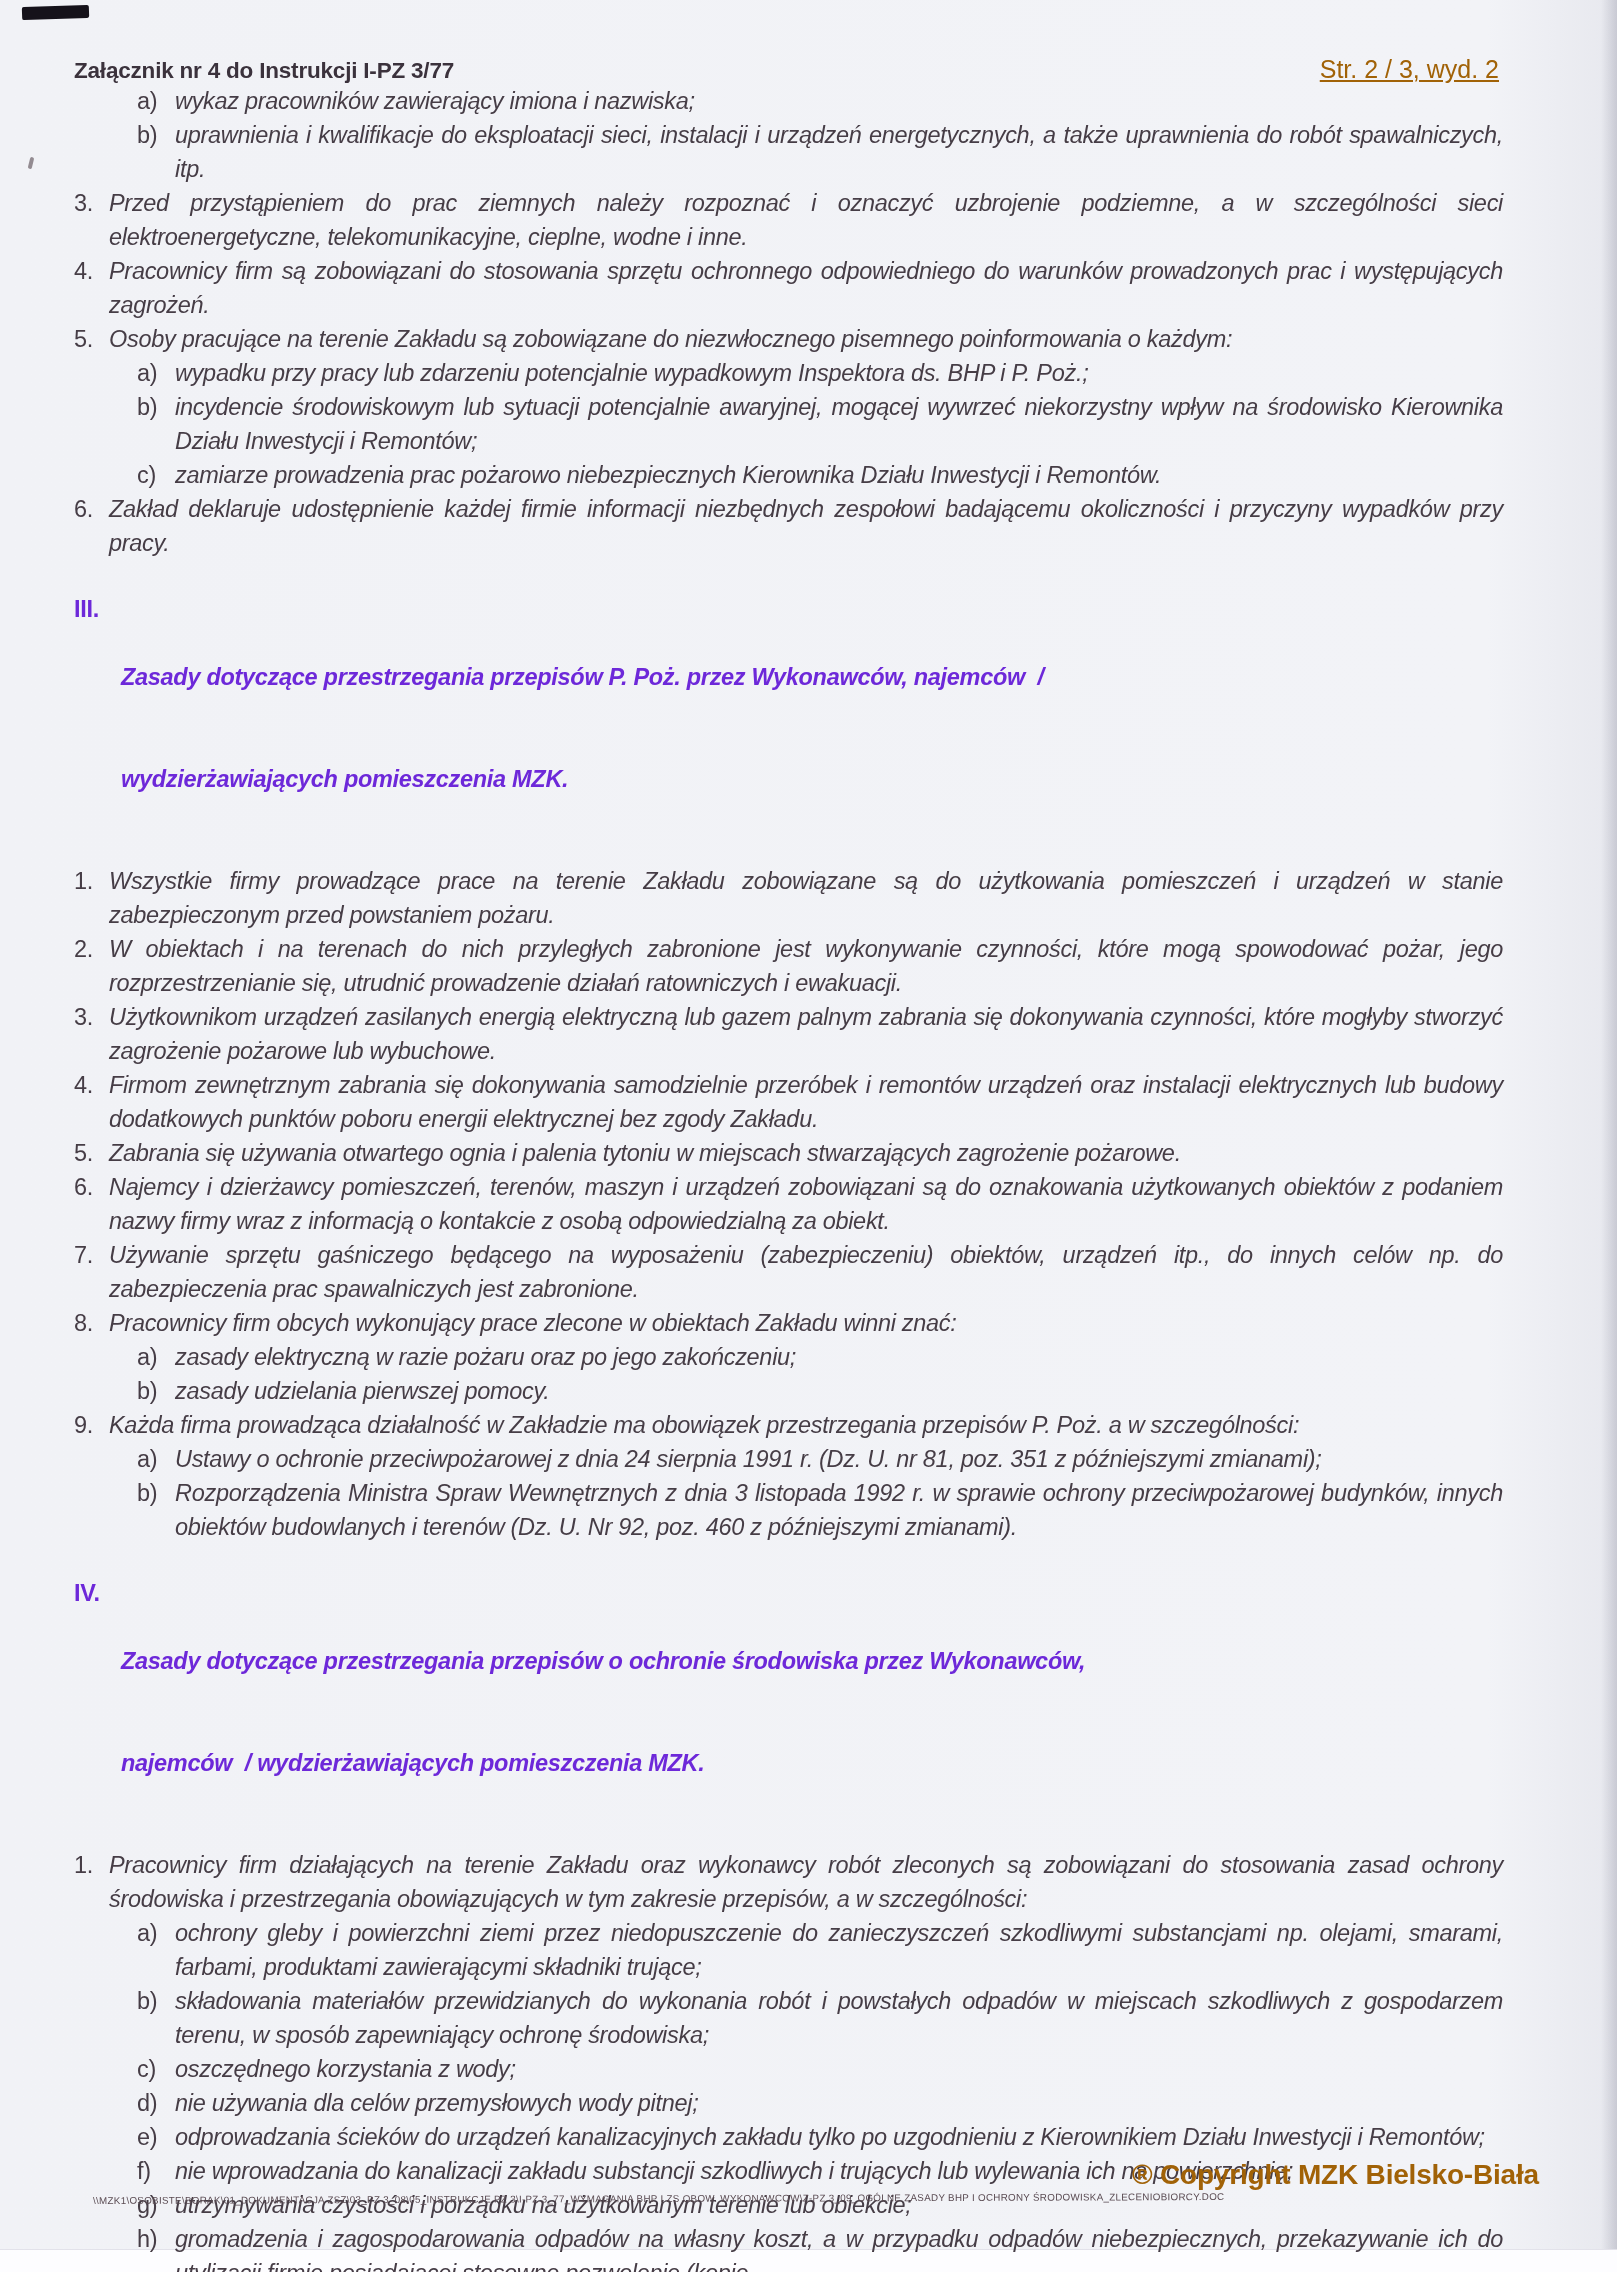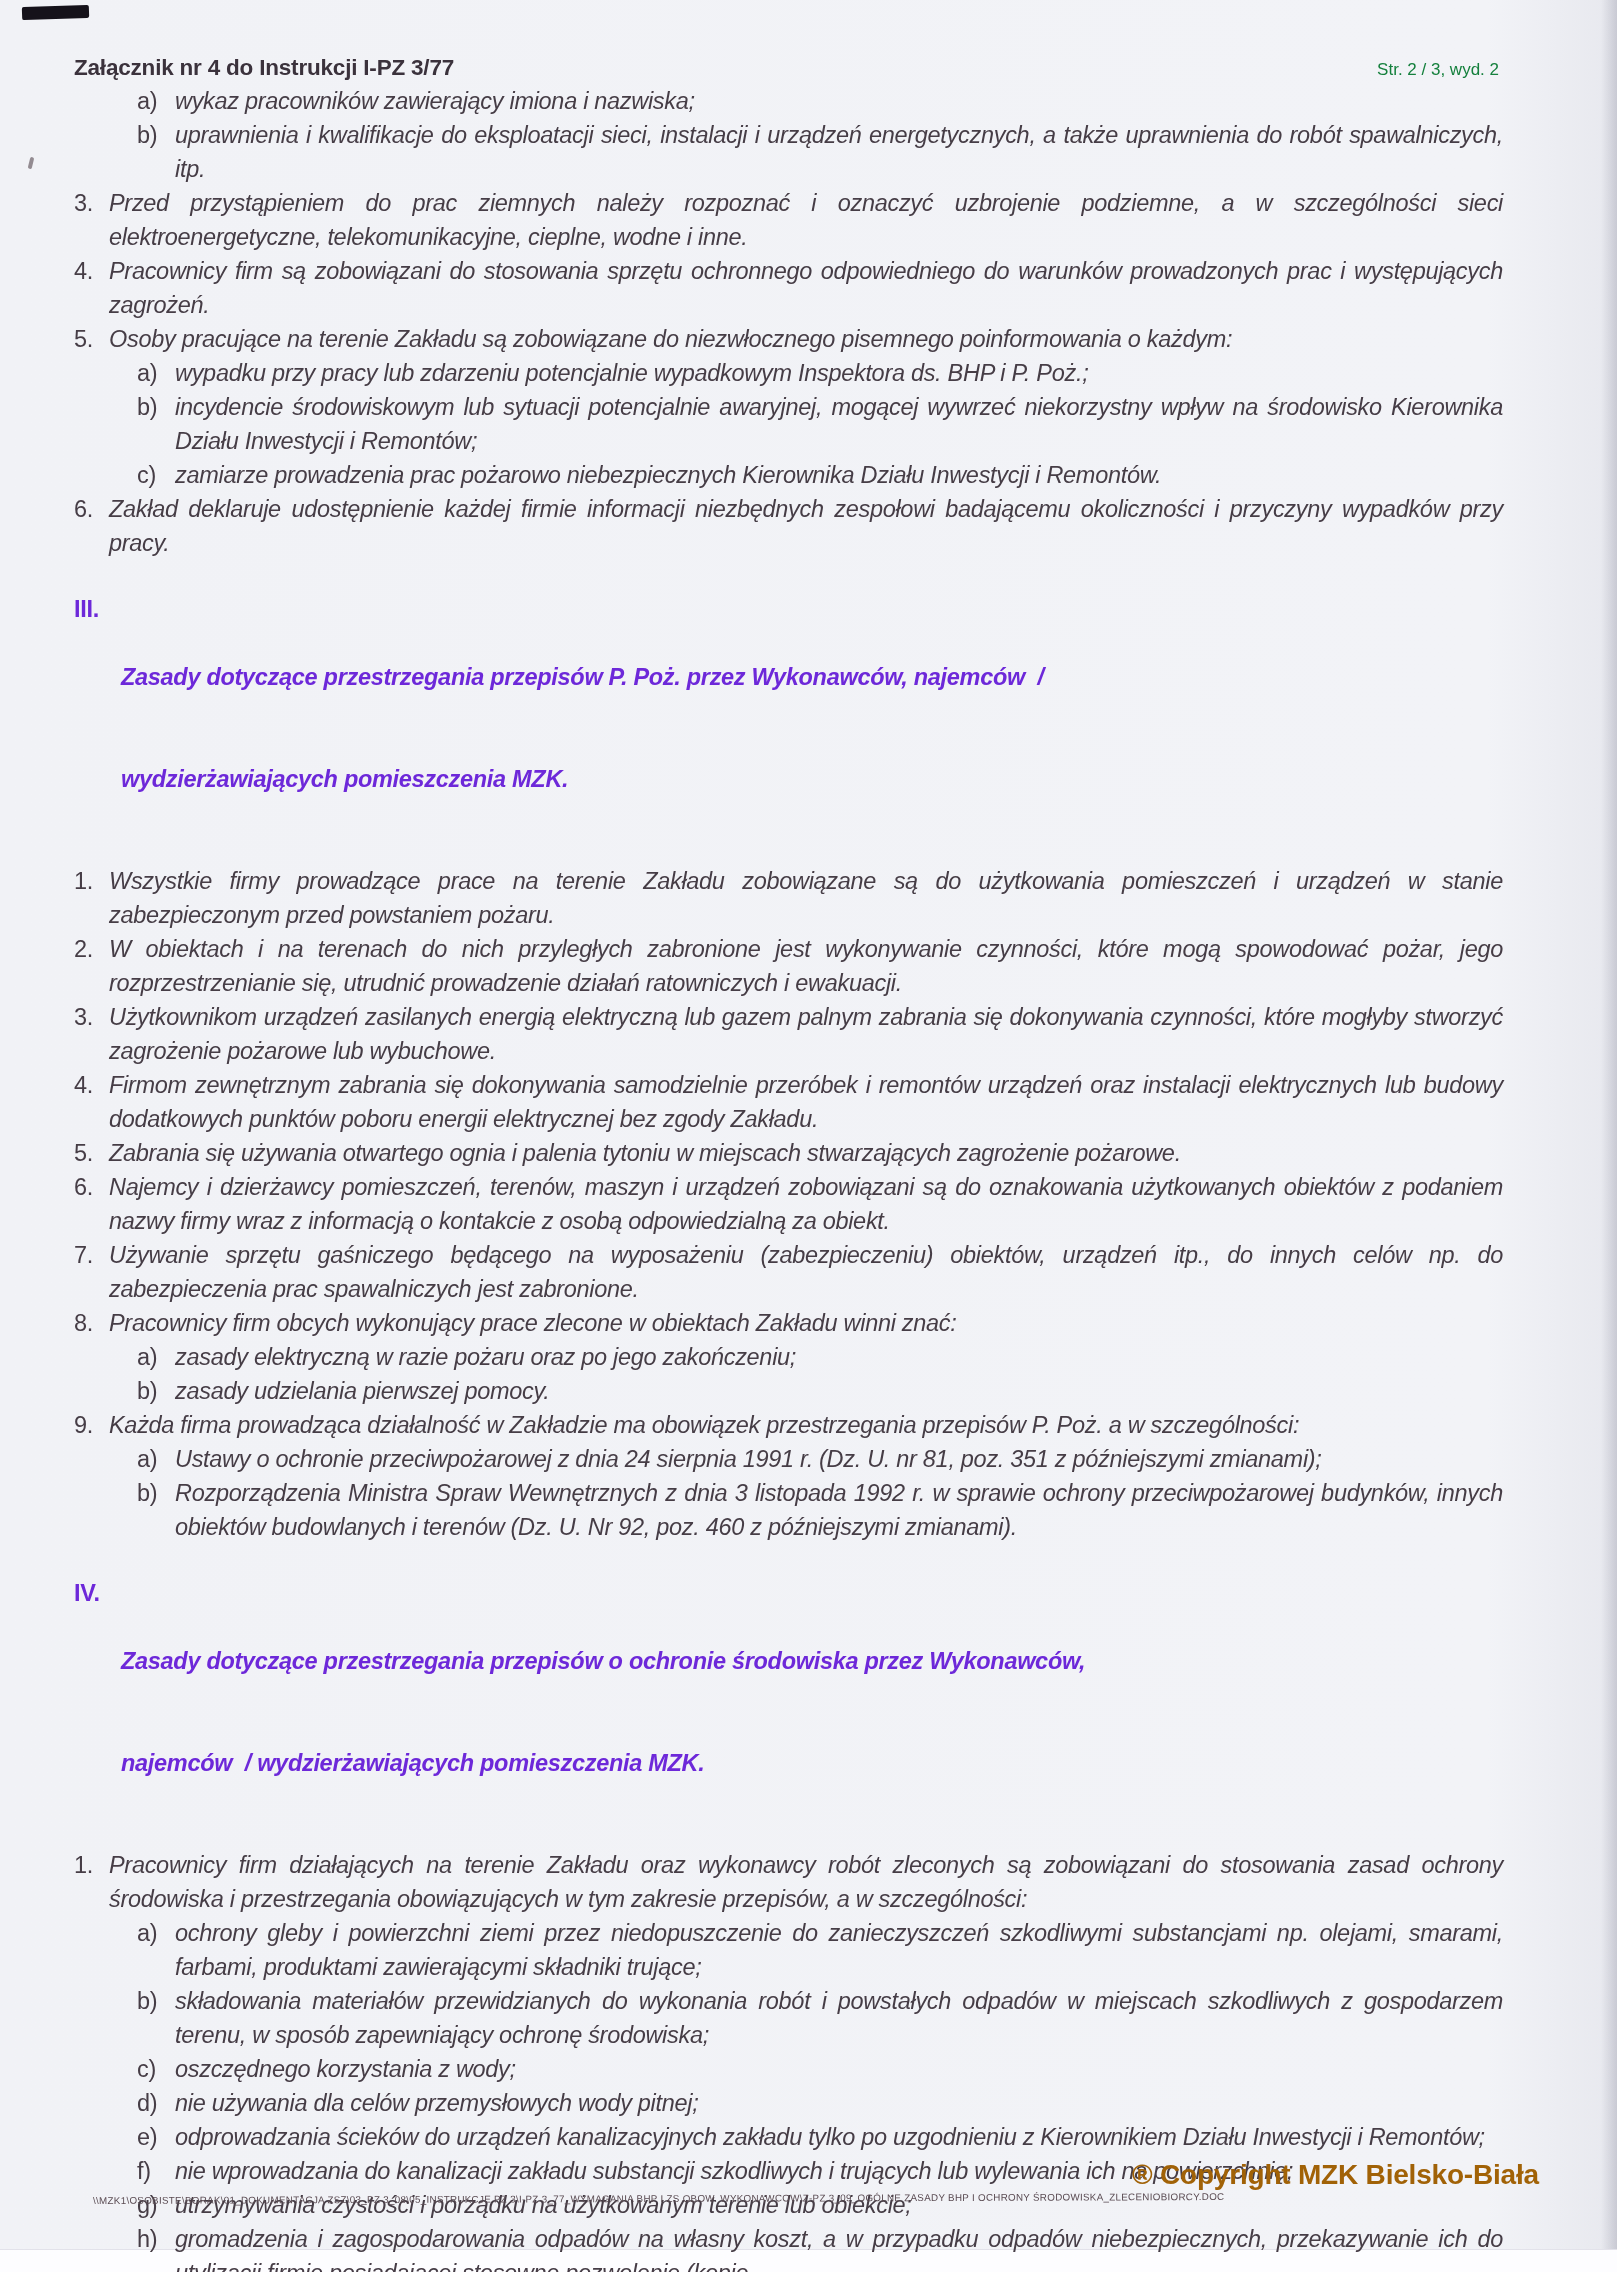--- a/index.html
+++ b/index.html
@@ -4,21 +4,21 @@
 <style>
   html,body{margin:0;padding:0}
   body{
     width:1617px;height:2273px;position:relative;overflow:hidden;
     background:linear-gradient(90deg,#f1f2f6 0%,#f2f3f7 92%,#e7e8ee 100%);
     font-family:"Liberation Sans","DejaVu Sans",sans-serif;
     color:#463d46;
   }
   .page-header{position:absolute;top:55px;left:74px;right:118px;display:flex;justify-content:space-between;align-items:baseline;gap:24px;}
   .h-left{font-weight:bold;font-size:22.5px;color:#3b323c;letter-spacing:-0.2px;}
-  .h-right{font-size:17px;color:#15803d;}
+  .h-right{font-size:25px;color:#a16207;text-decoration:underline;}
   .content{position:absolute;top:84px;left:74px;width:1429px;font-size:23.5px;line-height:34px;letter-spacing:-0.3px;}
   .row{display:flex;}
   .mk{flex:0 0 35px;}
   .l2{margin-left:63px;}
   .l2 .mk{flex:0 0 38px;}
   .tx{flex:1;text-align:justify;font-style:italic;}
   .sec{margin-top:32px;font-weight:bold;color:#6d28d9;}
   .sec .mk{flex:0 0 47px;}
   .sec .tx{text-align:left;white-space:pre-wrap;}
   .filepath{position:absolute;left:93px;top:2193px;font-size:9.8px;letter-spacing:0.3px;color:#5a4b52;transform:rotate(-0.2deg);white-space:nowrap;}

